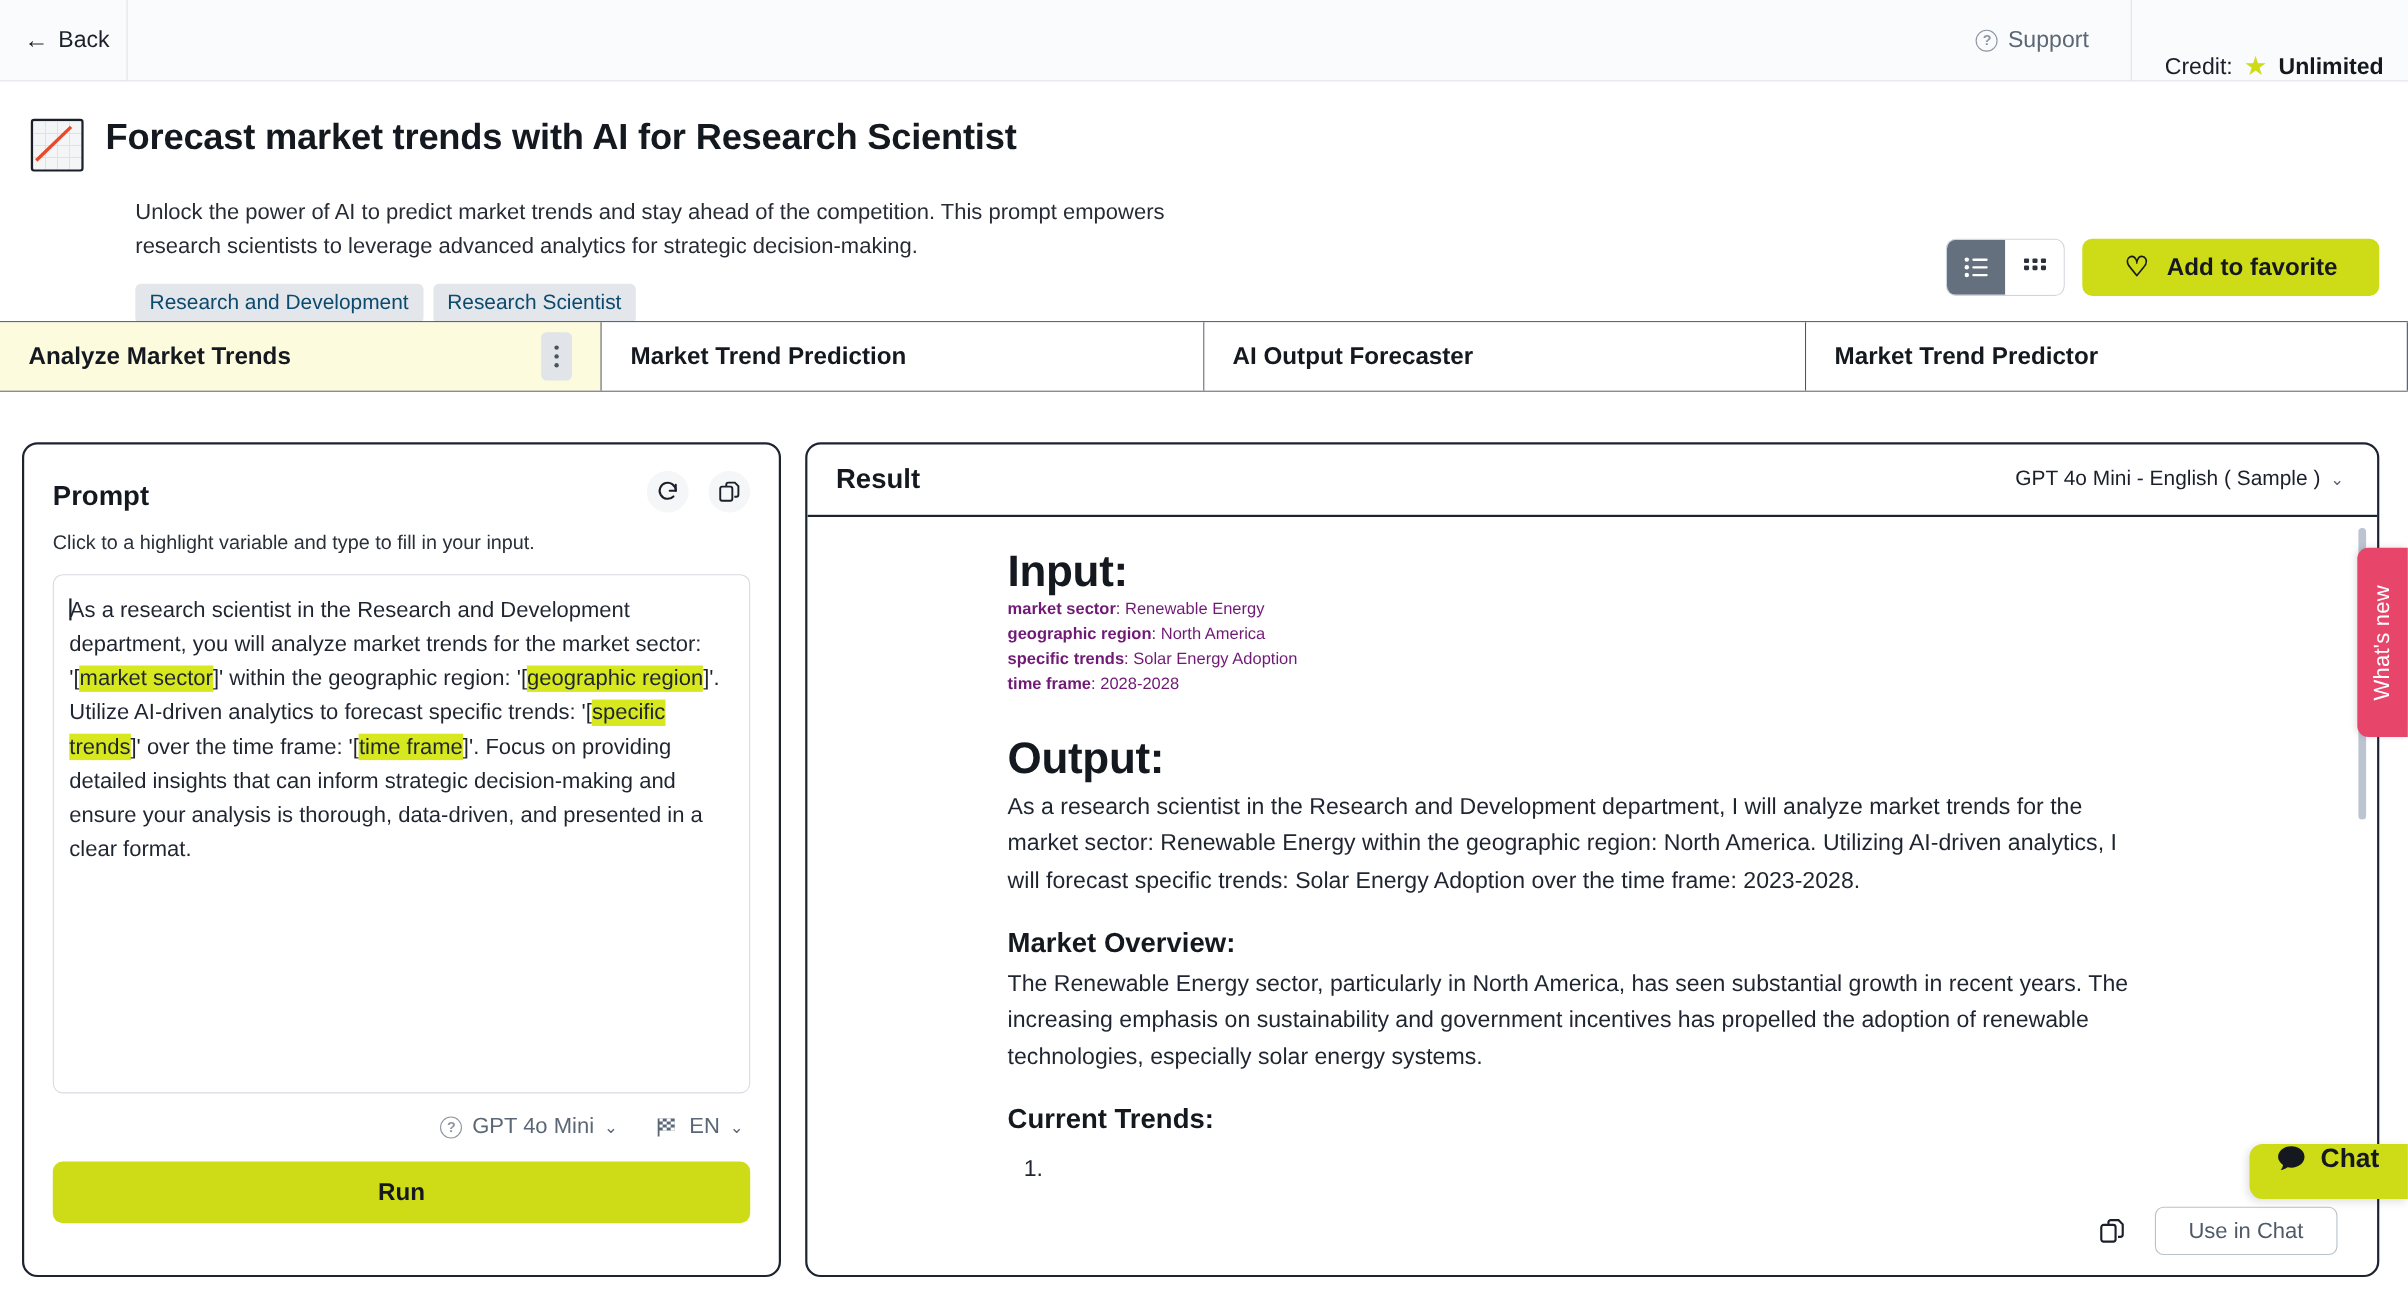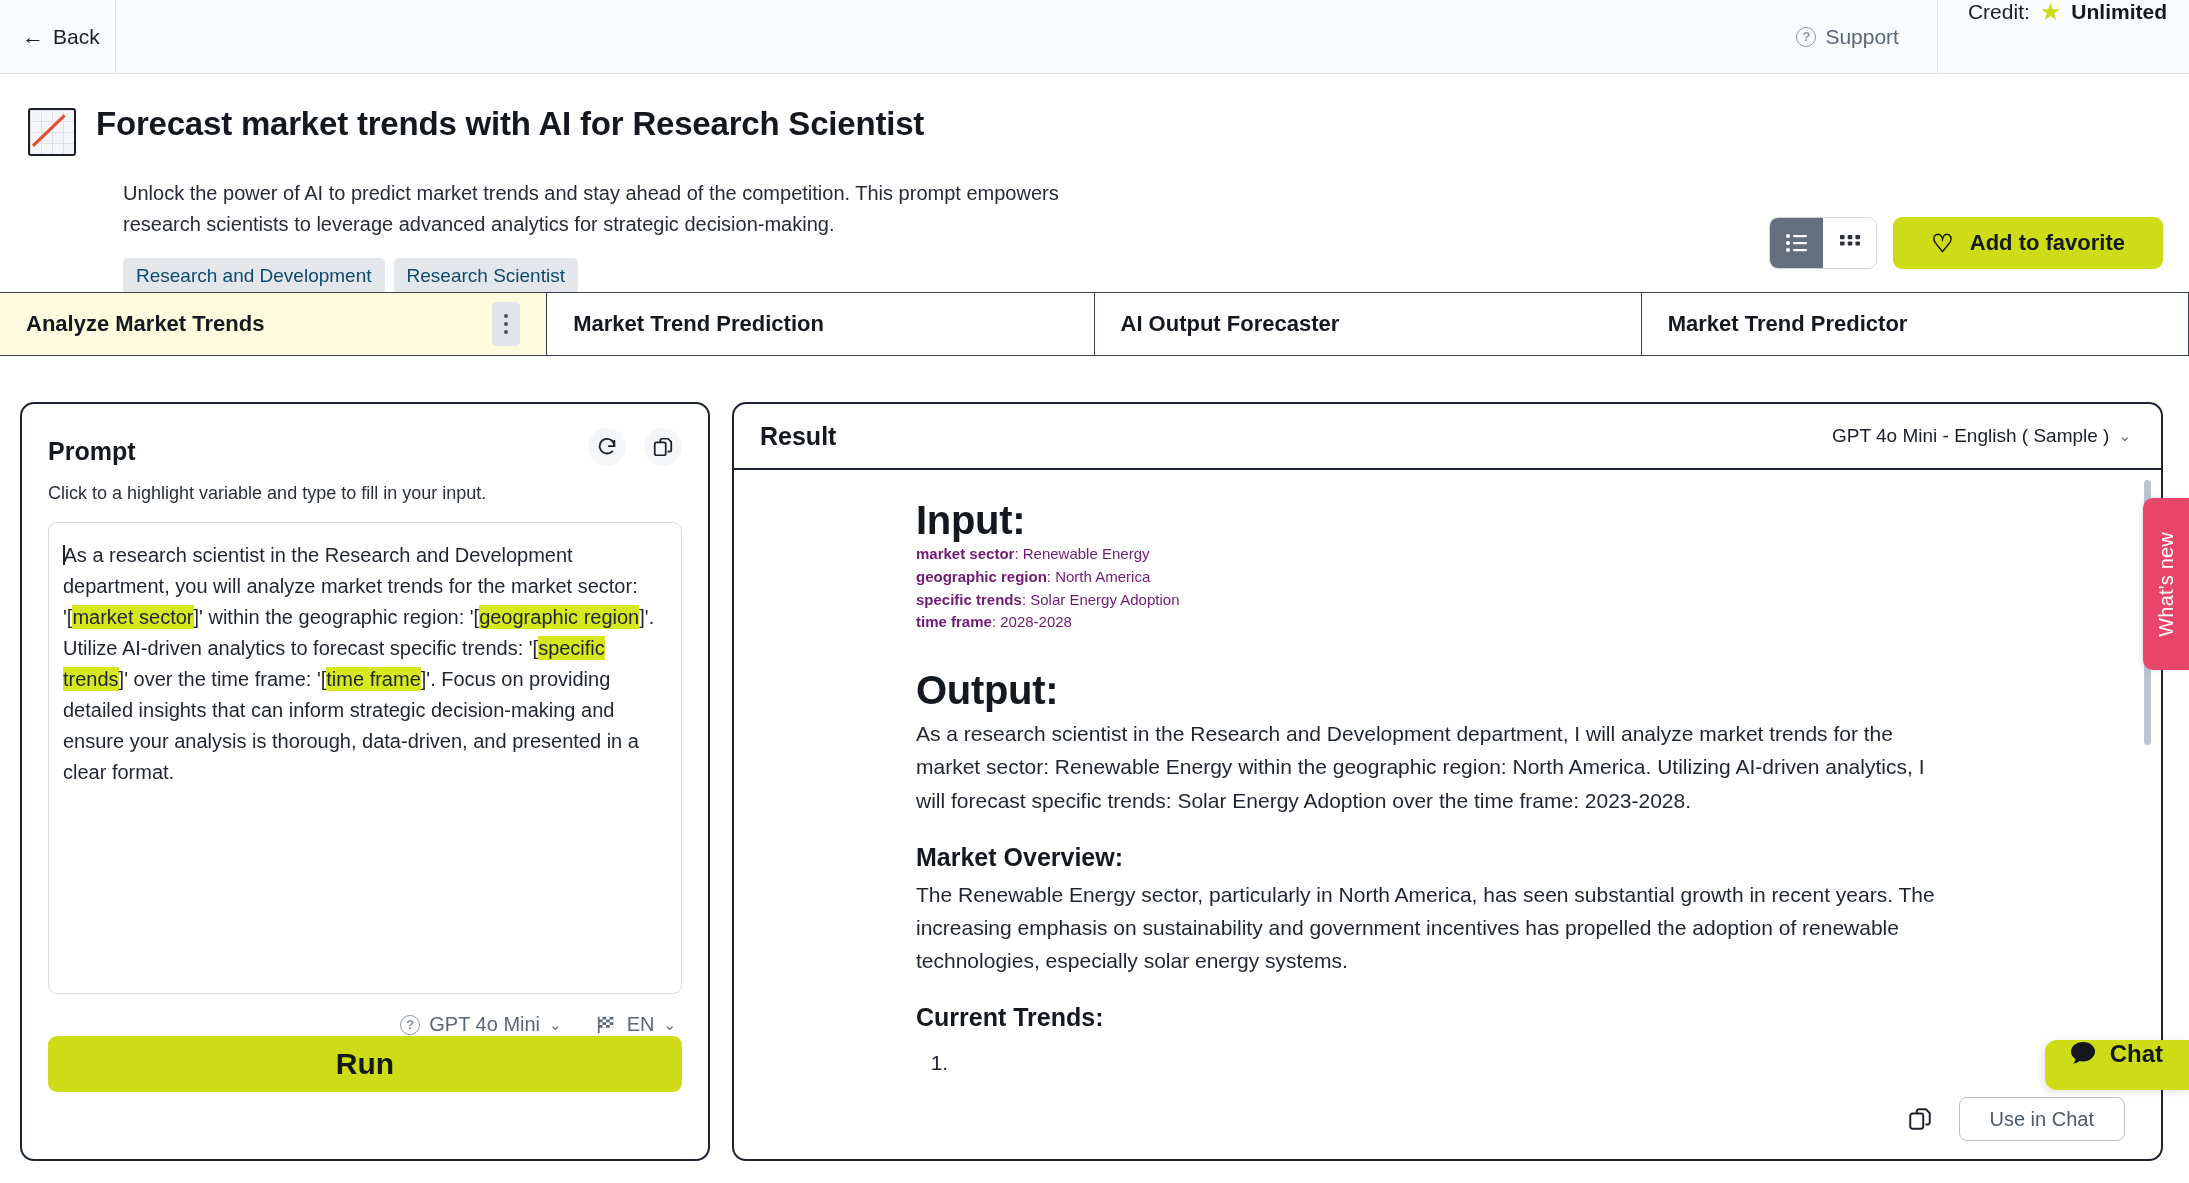--- a/index.html
+++ b/index.html
@@ -62,21 +62,21 @@
     border: 1.6px solid #8c96a3;
     border-radius: 50%;
     font-size: 13px;
     line-height: 17px;
     text-align: center;
     color: #8c96a3;
     font-weight: bold;
   }
   .credit-cell {
     display: flex;
-    align-items: flex-start;
+    align-items: flex-end;
     gap: 10px;
     padding: 0 22px 0 30px;
     border-left: 1px solid #dfe3e8;
     font-size: 21px;
     white-space: nowrap;
   }
   .credit-label { color: #1b1f2a; }
   .credit-value { font-weight: bold; color: #14181f; }
   .star { color: #cddc17; font-size: 24px; line-height: 1; }
 
@@ -297,25 +297,26 @@
   .chip {
     display: flex;
     align-items: center;
     gap: 9px;
     font-size: 20px;
     color: #5b6776;
     cursor: pointer;
   }
   .chev { font-size: 15px; color: #5b6776; }
   .run-btn {
+    margin-top: 20px;
     height: 56px;
     background: #cddc17;
     border: none;
     border-radius: 9px;
-    font-size: 30px;
+    font-size: 22px;
     font-weight: bold;
     color: #15181d;
     cursor: pointer;
     width: 100%;
     font-family: "Liberation Sans", sans-serif;
   }
 
   
   .result-card {
     flex: 1 1 auto;

